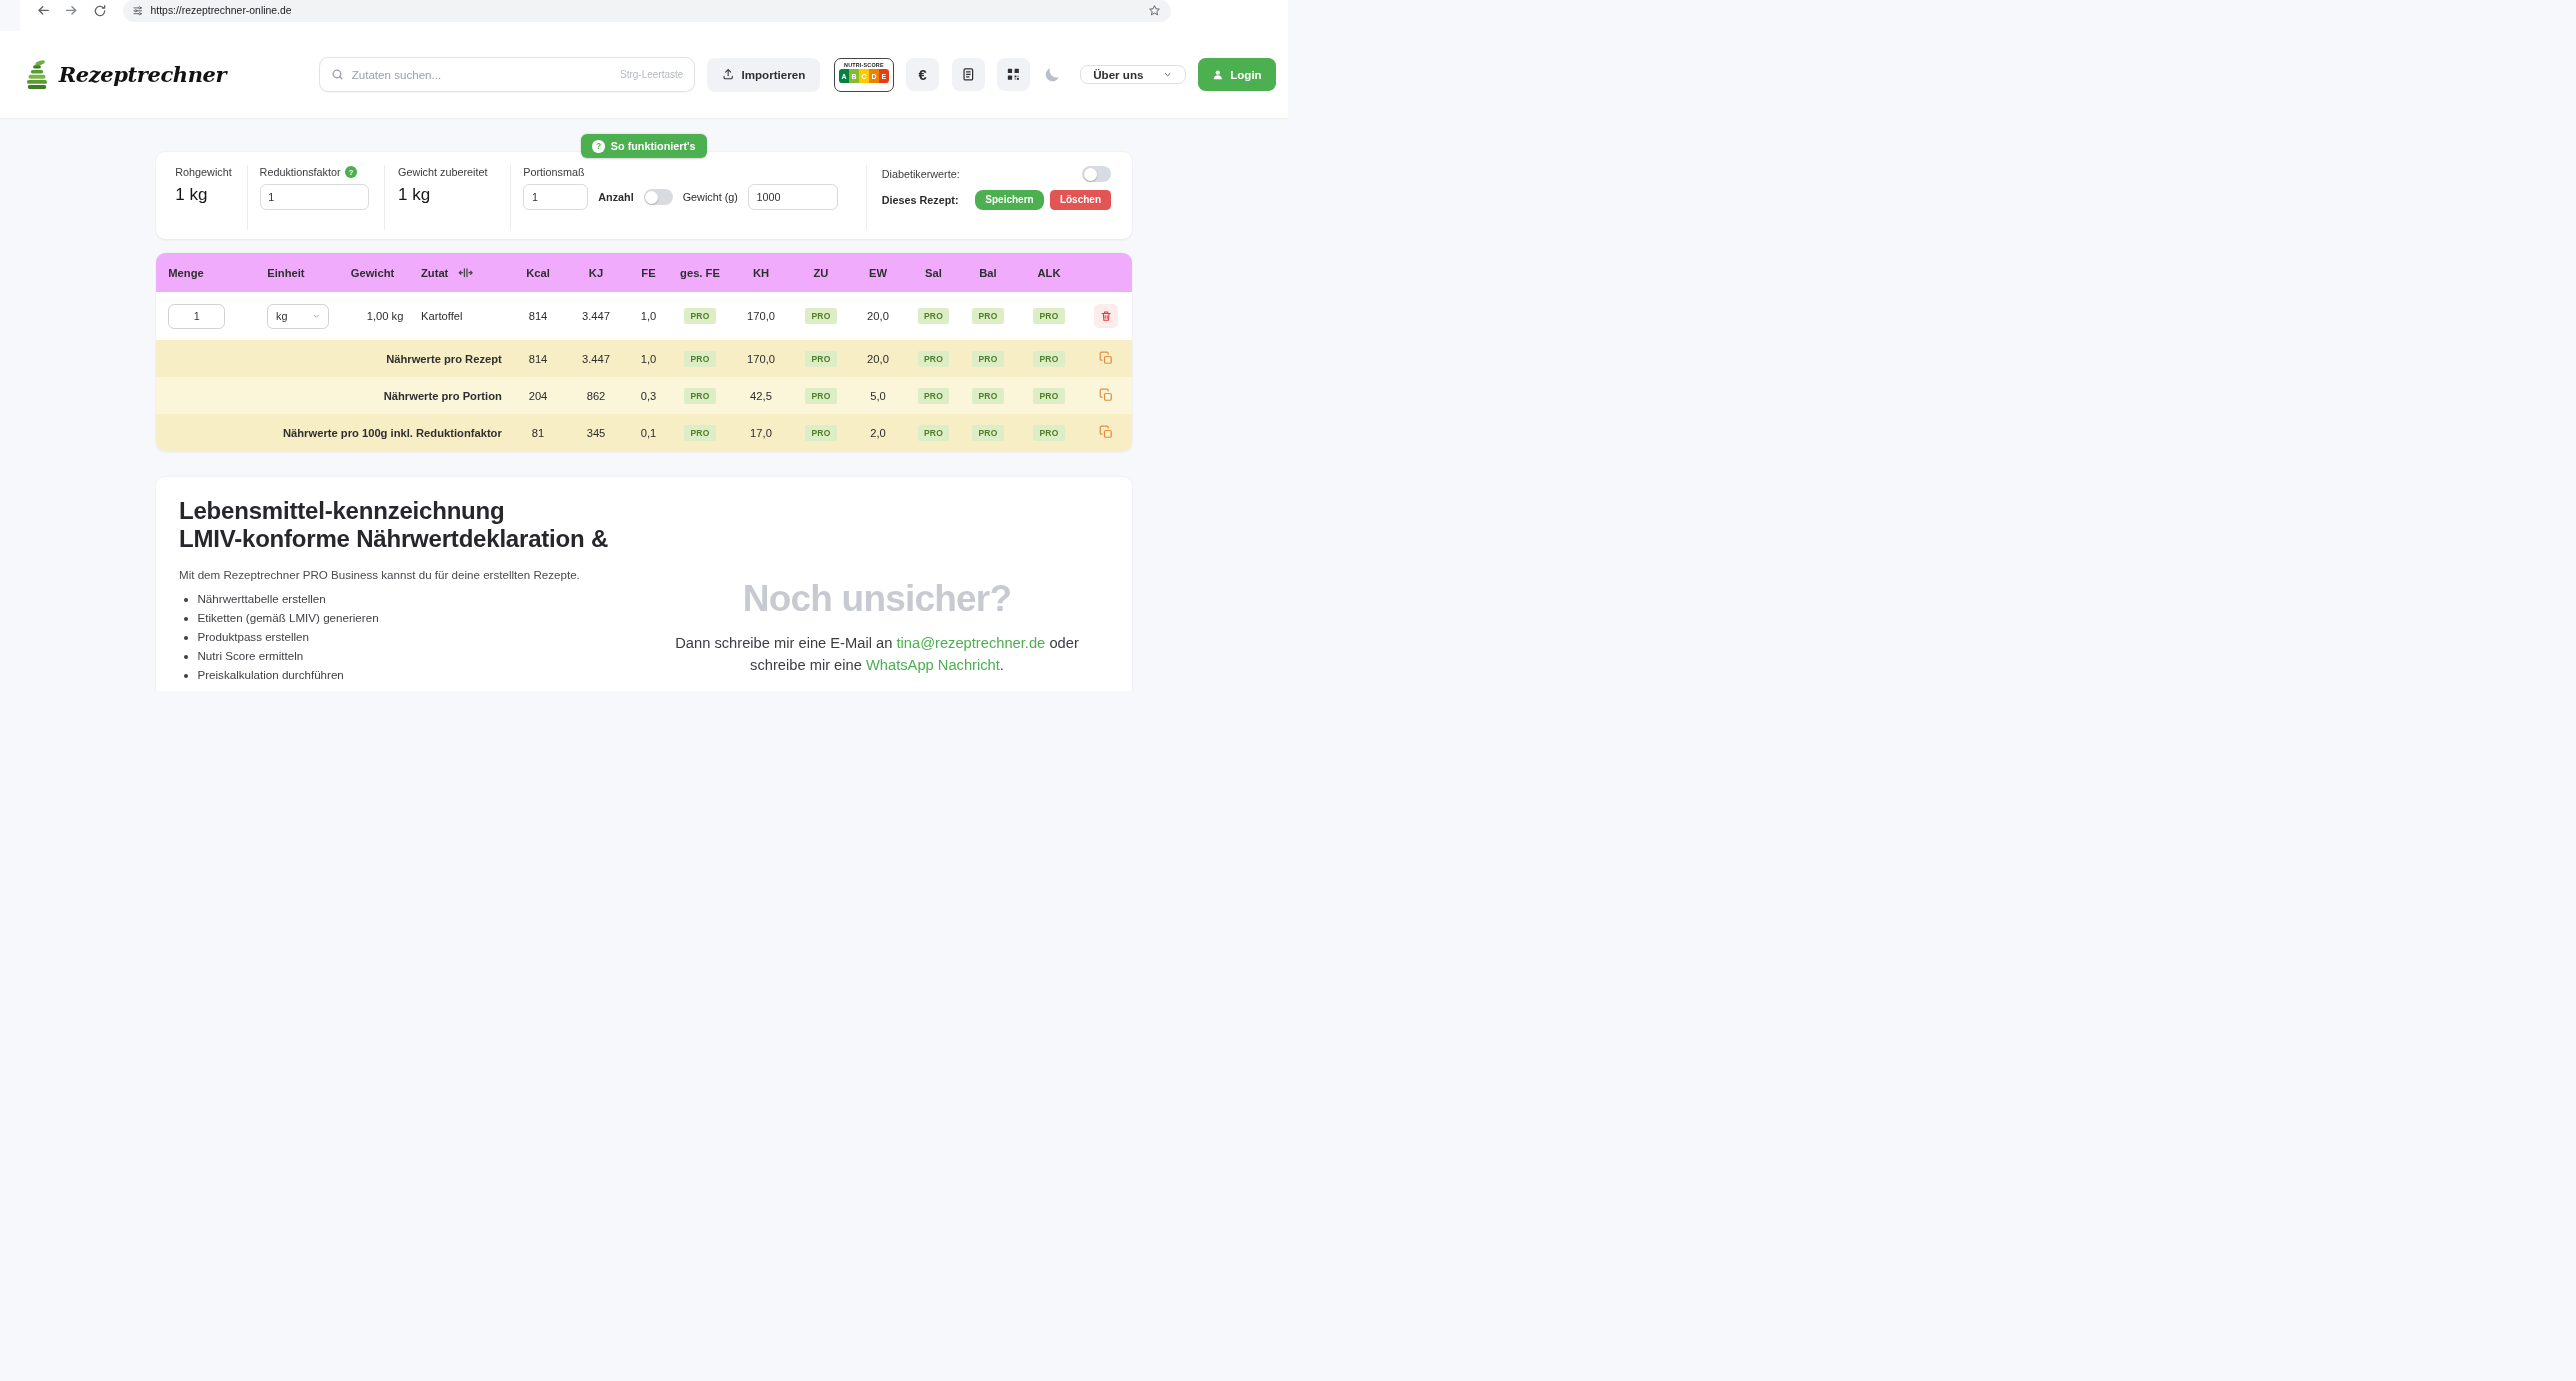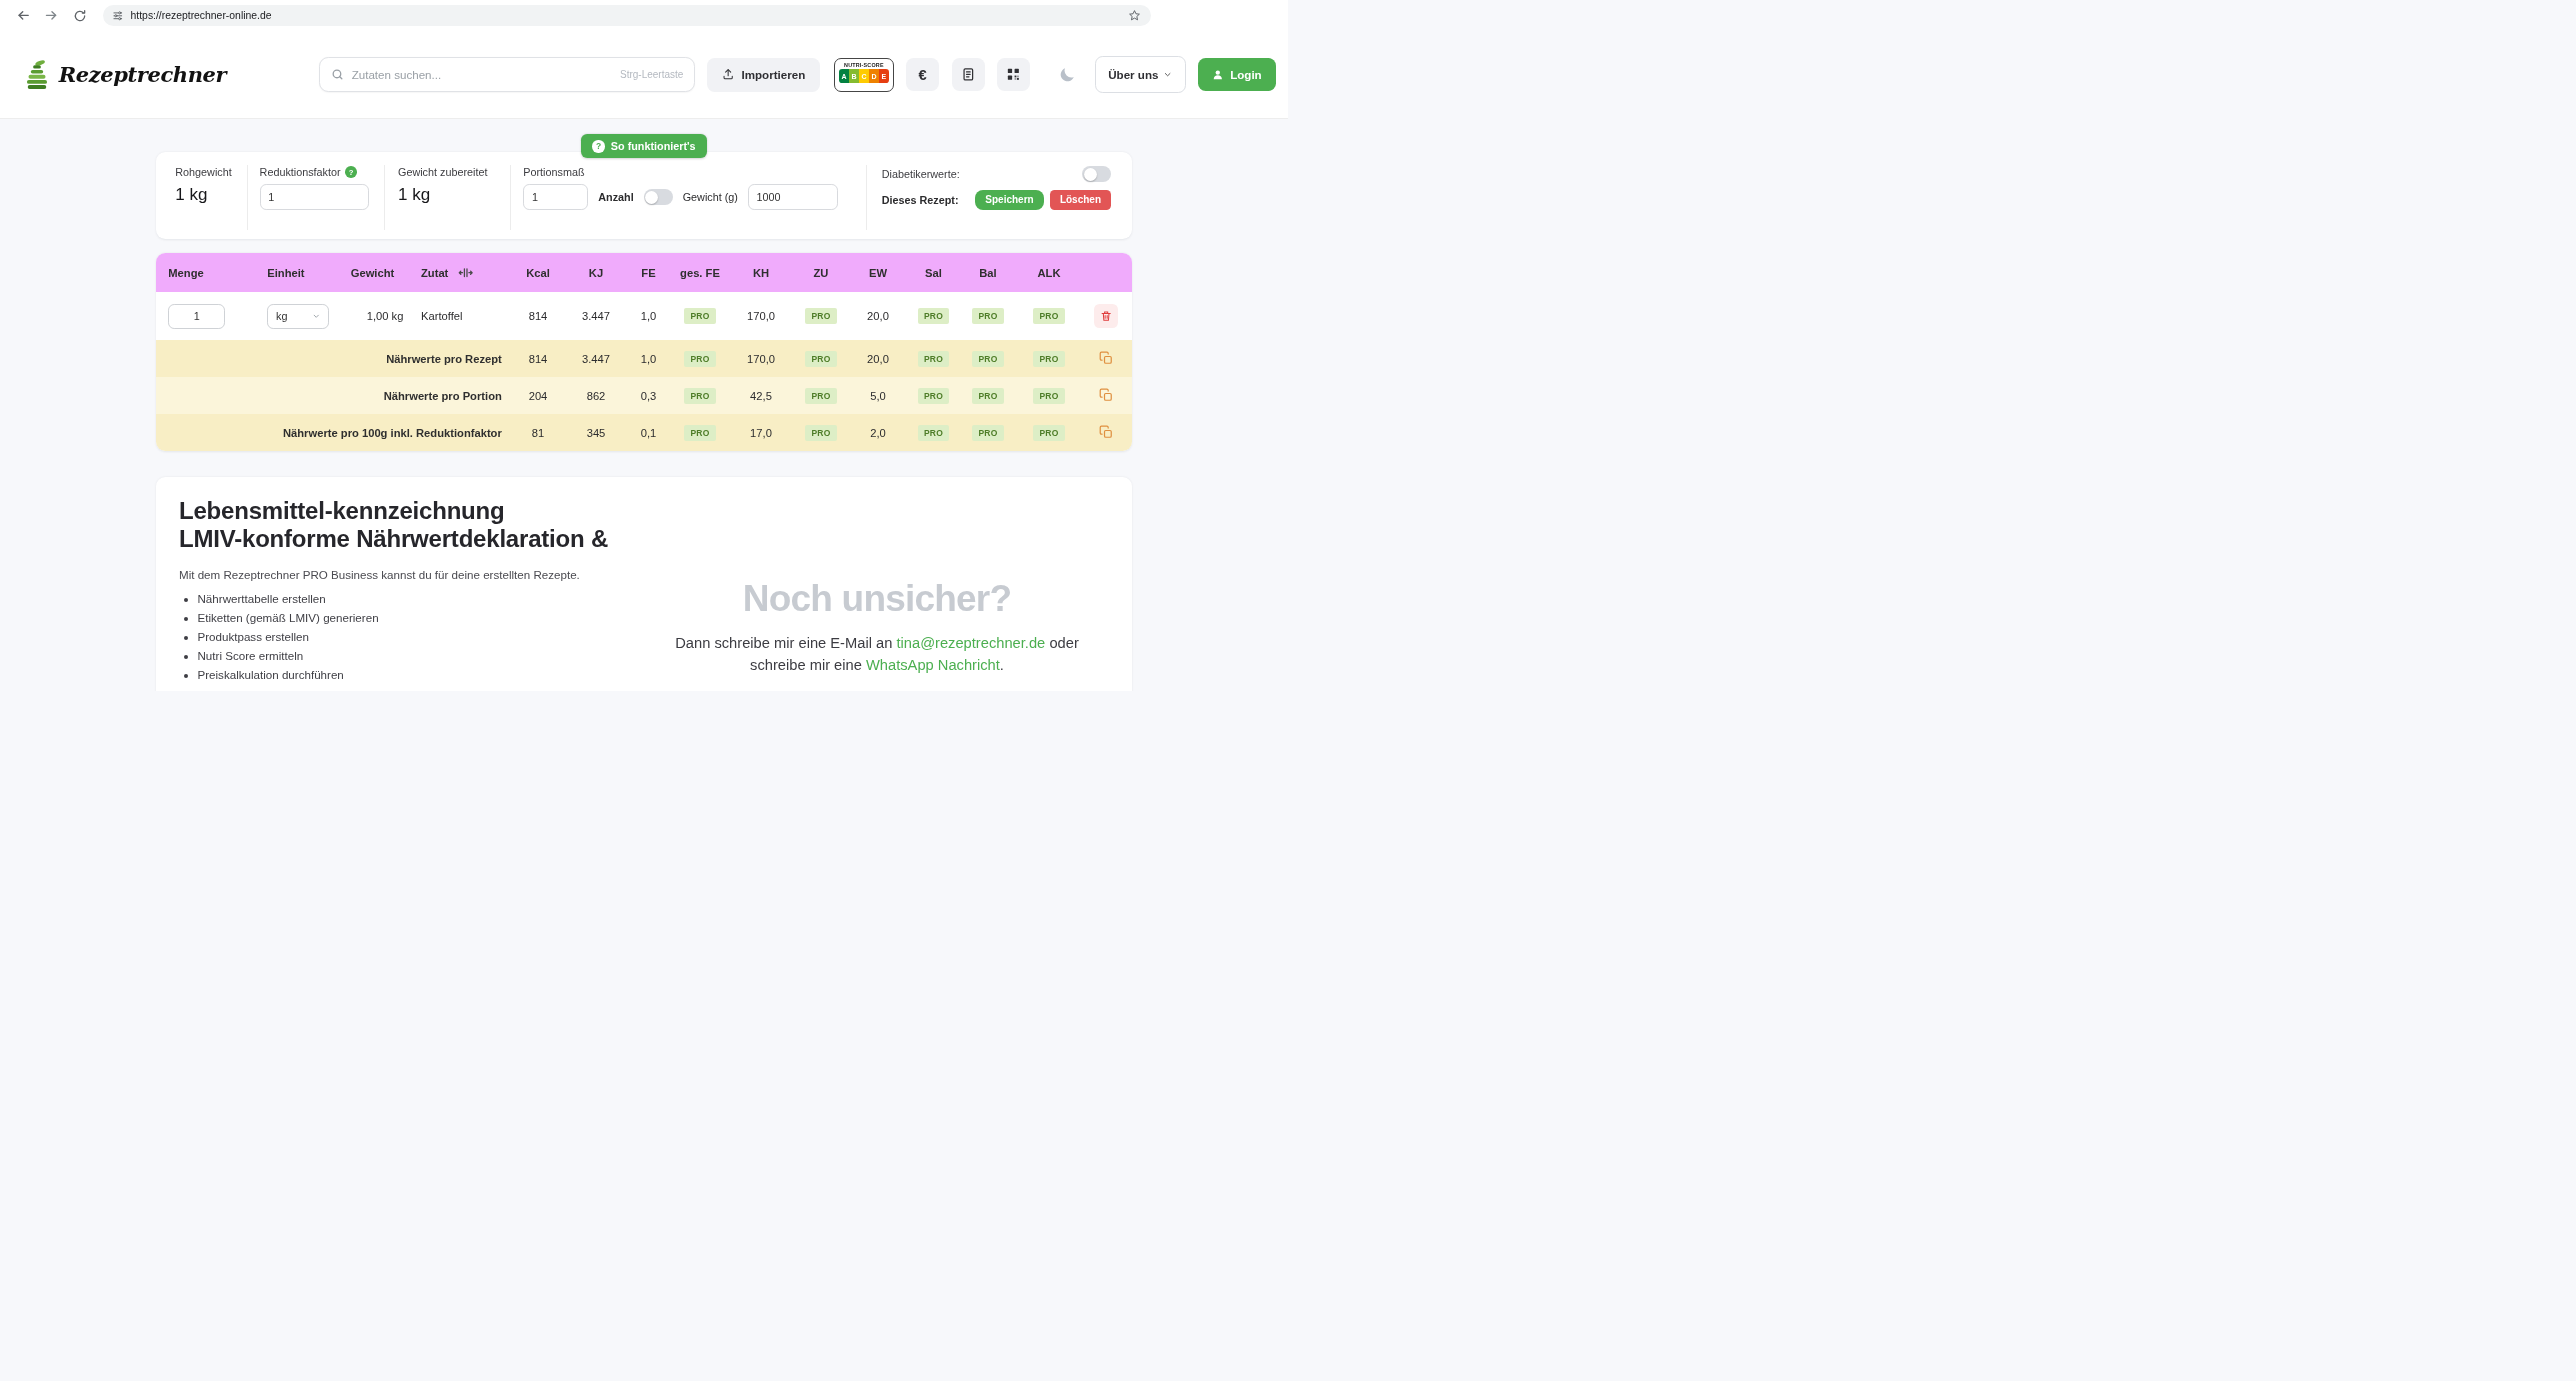--- a/index.html
+++ b/index.html
@@ -2,21 +2,21 @@
 <html style="font-size:12.3px"><head>
 <meta charset="utf-8">
 <style>
   * { margin:0; padding:0; box-sizing:border-box; }
   html,body { width:1288px; height:691px; overflow:hidden; }
   body { font-family:"Liberation Sans","DejaVu Sans",sans-serif; background:#f7f8fb; color:#222; }
   input,button,select { font-family:inherit; }
   .page { width:1288px; height:691px; display:flex; flex-direction:column; }
 
   
-  .browser-bar { height:31px; background:#fff; display:flex; align-items:center; padding:0 12.3px; flex:0 0 auto; }
+  .browser-bar { height:31px; background:#fff; display:flex; padding:0 12.3px; flex:0 0 auto;margin-left:20px; }
   .nav-btn { width:21.6px; height:21.6px; border:none; background:transparent; display:flex; align-items:center; justify-content:center; margin-right:7px; border-radius:50%; cursor:pointer; }
   .omnibox { height:21.6px; background:#f1f3f4; border-radius:10.8px; display:flex; align-items:center; padding:0 9.3px; width:1048px; margin-left:4.6px; }
   .url-text { font-size:10.4px; color:#202124; margin-left:7px; white-space:nowrap; }
   .flex-spacer { flex:1; }
 
   
   header { height:88px; background:#fff; display:flex; align-items:center; padding:0 12.3px 0 23px; border-bottom:0.8px solid #ededed; flex:0 0 auto; }
   .logo { display:flex; align-items:center; gap:7.7px; cursor:pointer; }
   .brand { font-family:"DejaVu Serif","Liberation Serif",serif; font-style:italic; font-weight:bold; font-size:21px; color:#121212; letter-spacing:-0.4px; white-space:nowrap; }
   .search { width:376px; height:35px; border:0.8px solid #e0e2e6; border-radius:9.3px; background:#fff; display:flex; align-items:center; padding:0 10.8px; margin-left:93px; box-shadow:0 0.8px 1.5px rgba(0,0,0,.04); }
@@ -28,21 +28,21 @@
   .nutri { width:60px; height:34px; border:1.5px solid #454545; border-radius:7px; margin-left:14px; background:#fff; display:flex; flex-direction:column; align-items:center; padding-top:3.1px; cursor:pointer; }
   .nutri-label { font-size:5.4px; font-weight:bold; letter-spacing:0.2px; color:#222; }
   .grades { display:flex; margin-top:1.5px; border-radius:3.1px; overflow:hidden; }
   .grade { width:10px; height:14px; display:flex; align-items:center; justify-content:center; font-size:7px; font-weight:bold; color:#fff; }
   .grade:nth-child(1){ background:#038141; }
   .grade:nth-child(2){ background:#85BB2F; }
   .grade:nth-child(3){ background:#FECB02; }
   .grade:nth-child(4){ background:#EE8100; }
   .grade:nth-child(5){ background:#E63E11; }
   .moon-btn { border:none; background:transparent; cursor:pointer; display:flex; align-items:center; margin-right:18.5px; }
-  .ghostbtn { background:#fff; border:0.8px solid #dcdfe4; border-radius:7.7px; height:37px; padding:0 12.3px; display:flex; align-items:center; gap:5px; font-size:11.6px; font-weight:600; color:#2f2f33; cursor:pointer; }
+  .ghostbtn { background:#fff; border:0.8px solid #dcdfe4; border-radius:7.7px; height:19px; padding:0 12.3px; display:flex; align-items:center; gap:20px; font-size:11.6px; font-weight:600; color:#2f2f33; cursor:pointer; }
   .loginbtn { background:#4CAF50; color:#fff; border:none; border-radius:7.7px; height:33px; padding:0 14px; display:flex; align-items:center; gap:6.2px; font-size:11.6px; font-weight:bold; margin-left:12.3px; cursor:pointer; }
 
   
   main { flex:1; display:flex; flex-direction:column; align-items:center; padding-top:15.4px; }
   .howto { background:#4CAF50; color:#fff; border:none; border-radius:6.2px; height:24px; display:flex; align-items:center; gap:6.2px; padding:0 11.6px; font-size:10.8px; font-weight:bold; position:relative; z-index:2; margin-bottom:-6.2px; box-shadow:0 0.8px 2.3px rgba(0,0,0,.18); cursor:pointer; }
   .q-circle { width:12.3px; height:12.3px; border-radius:50%; background:#fff; color:#4CAF50; font-size:8.5px; font-weight:bold; display:flex; align-items:center; justify-content:center; }
   .card { width:976px; background:#fff; border-radius:9.3px; box-shadow:0 0.8px 2.3px rgba(16,24,40,.08); }
 
   
   .panel { height:87px; display:flex; align-items:stretch; padding:12.3px 0 9.3px 0; }

